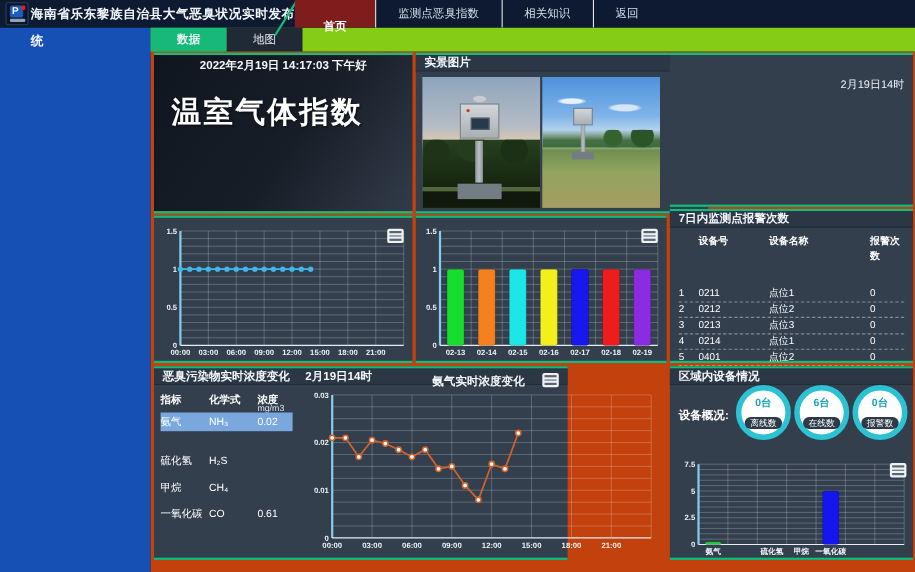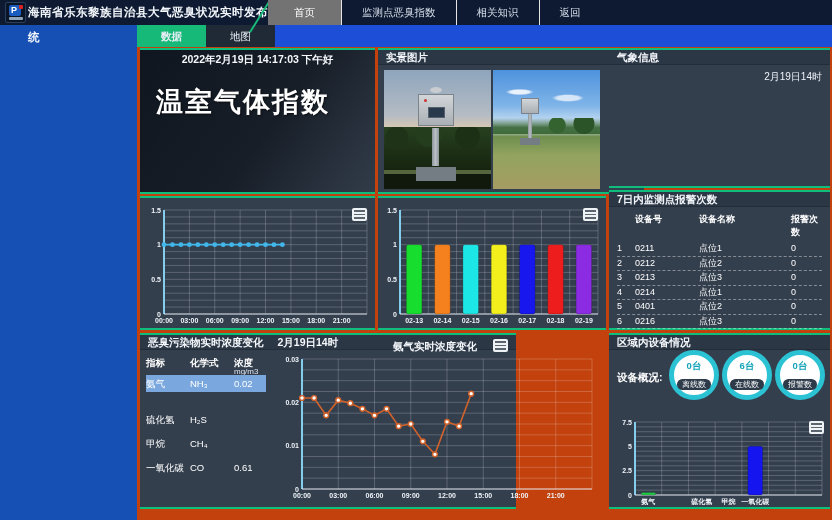--- a/index.html
+++ b/index.html
@@ -14,25 +14,25 @@
   .logo .lg-main{position:absolute;left:3px;top:2px;width:12px;height:11px;background:#1a5cc0;border-radius:2px}
   .logo .lg-glyph{position:absolute;left:5px;top:1px;color:#fff;font-size:9px;font-weight:bold;line-height:12px}
   .logo .lg-red{position:absolute;right:2px;top:2px;width:4px;height:4px;background:#d22;border-radius:1px}
   .logo .lg-txt{position:absolute;left:3px;bottom:2px;width:14px;height:3px;background:#8fa3bb;border-radius:1px}
   .sys-title{position:absolute;left:28px;top:5px;font-size:11.5px;font-weight:bold;color:#f2f6fb;letter-spacing:.5px;white-space:nowrap}
   .sys-title2{position:absolute;left:28px;top:30px;font-size:11.5px;font-weight:bold;color:#f2f6fb;z-index:6}
   .swoosh{position:absolute;left:248px;top:-6px;width:14px;height:38px;border-right:2px solid #17b978;transform:rotate(32deg)}
   .nav{position:absolute;left:268px;top:0;height:25px;display:flex;align-items:stretch}
   .nav-item{font-size:10.5px;color:#d7dfeb;line-height:25px;padding:0 20px;cursor:pointer;white-space:nowrap}
   .nav-item.sep{border-left:1px solid #e5e5e5}
-  .nav-item.active{background:#737373;color:#fff;font-weight:normal;padding:0 26px}
+  .nav-item.active{background:#7f1d1d;color:#fff;font-weight:bold;padding:12px 26px}
 
   
   .sidebar{position:absolute;left:0;top:25px;width:137px;height:495px;background:#1750b4}
-  .tabrow{position:absolute;left:137px;top:25px;width:695px;height:22px;background:#1d4ed8;display:flex}
+  .tabrow{position:absolute;left:137px;top:25px;width:695px;height:22px;background:#84cc16;display:flex}
   .tab{width:69px;text-align:center;font-size:10.5px;line-height:22px;color:#e8eef6;background:#202a36;cursor:pointer}
   .tab.active{background:#17b978;font-weight:bold}
 
   
   .content{position:absolute;left:137px;top:47px;width:695px;height:473px;background:#c2410c}
   .panel{position:absolute;background:#343f4e;border-top:2px solid #0fbe7d;border-bottom:2px solid #0fbe7d}
   .ptitle{height:15px;line-height:15px;padding:0 8px;font-size:10.5px;font-weight:bold;color:#f4f7fb;background:#2c3745;border-bottom:1px solid #232d3a;white-space:nowrap}
   .ptitle .stamp{font-weight:bold;margin-left:14px}
 
   
@@ -68,21 +68,21 @@
   .weather-stamp{position:absolute;right:8px;top:20px;font-size:10px;color:#eef3f8}
 
   
   .p-ghg{left:3px;top:149px;width:235px;height:134px}
   .p-daily{left:241px;top:149px;width:228px;height:134px}
 
   
   .p-alarms{left:472px;top:143px;width:221px;height:140px}
   .alarm-table{position:absolute;left:8px;right:8px;top:21px;font-size:9px}
   .a-head,.a-row{display:grid;grid-template-columns:18px 64px 92px 1fr}
-  .a-head{font-weight:bold;margin-bottom:3px}
+  .a-head{font-weight:bold;margin-bottom:21px}
   .a-row{border-bottom:1px dashed rgba(255,255,255,.4);line-height:13.5px}
 
   
   .p-odor{left:3px;top:286px;width:376px;height:176px}
   .odor-head{position:absolute;left:6px;top:22px;width:126px;display:grid;grid-template-columns:44px 44px 1fr;font-size:9.5px;font-weight:bold}
   .odor-unit{position:absolute;left:94px;top:32px;font-size:8px;color:#dfe6ee}
   .odor-row{position:absolute;left:6px;width:120px;display:grid;grid-template-columns:44px 44px 1fr;font-size:9.5px;line-height:17px;cursor:pointer}
   .odor-row.sel{background:#7aa8de}
   .odor-ctitle{position:absolute;left:132px;top:5px;width:326px;text-align:center;font-size:10.5px;font-weight:bold;color:#f4f7fb}
   #chart-nh3{position:absolute;left:130px;top:18px}
@@ -153,21 +153,20 @@
       <div class="photo photoR">
         <div class="cloudsR"></div>
         <div class="treelineR"></div>
         <div class="devpole" style="left:35px;top:42px;width:4px;height:28px"></div>
         <div class="devbox" style="left:28px;top:28px;width:18px;height:16px"></div>
         <div class="devbase" style="left:27px;top:68px;width:20px;height:7px"></div>
       </div>
     </div>
 
     <div class="panel p-weather">
-      <div class="ptitle">气象信息</div>
       <div class="weather-stamp">2月19日14时</div>
     </div>
 
     <div class="panel p-ghg">
       <svg id="chart-ghg" class="chart" width="235" height="128" viewBox="0 0 235 128">
           <line x1="24" y1="105.06666666666666" x2="227" y2="105.06666666666666" stroke="rgba(255,255,255,0.33)" stroke-width="0.6"></line>
           <line x1="24" y1="98.13333333333333" x2="227" y2="98.13333333333333" stroke="rgba(255,255,255,0.33)" stroke-width="0.6"></line>
           <line x1="24" y1="91.19999999999999" x2="227" y2="91.19999999999999" stroke="rgba(255,255,255,0.33)" stroke-width="0.6"></line>
           <line x1="24" y1="84.26666666666667" x2="227" y2="84.26666666666667" stroke="rgba(255,255,255,0.33)" stroke-width="0.6"></line>
           <line x1="24" y1="77.33333333333334" x2="227" y2="77.33333333333334" stroke="rgba(255,255,255,0.33)" stroke-width="0.6"></line>

